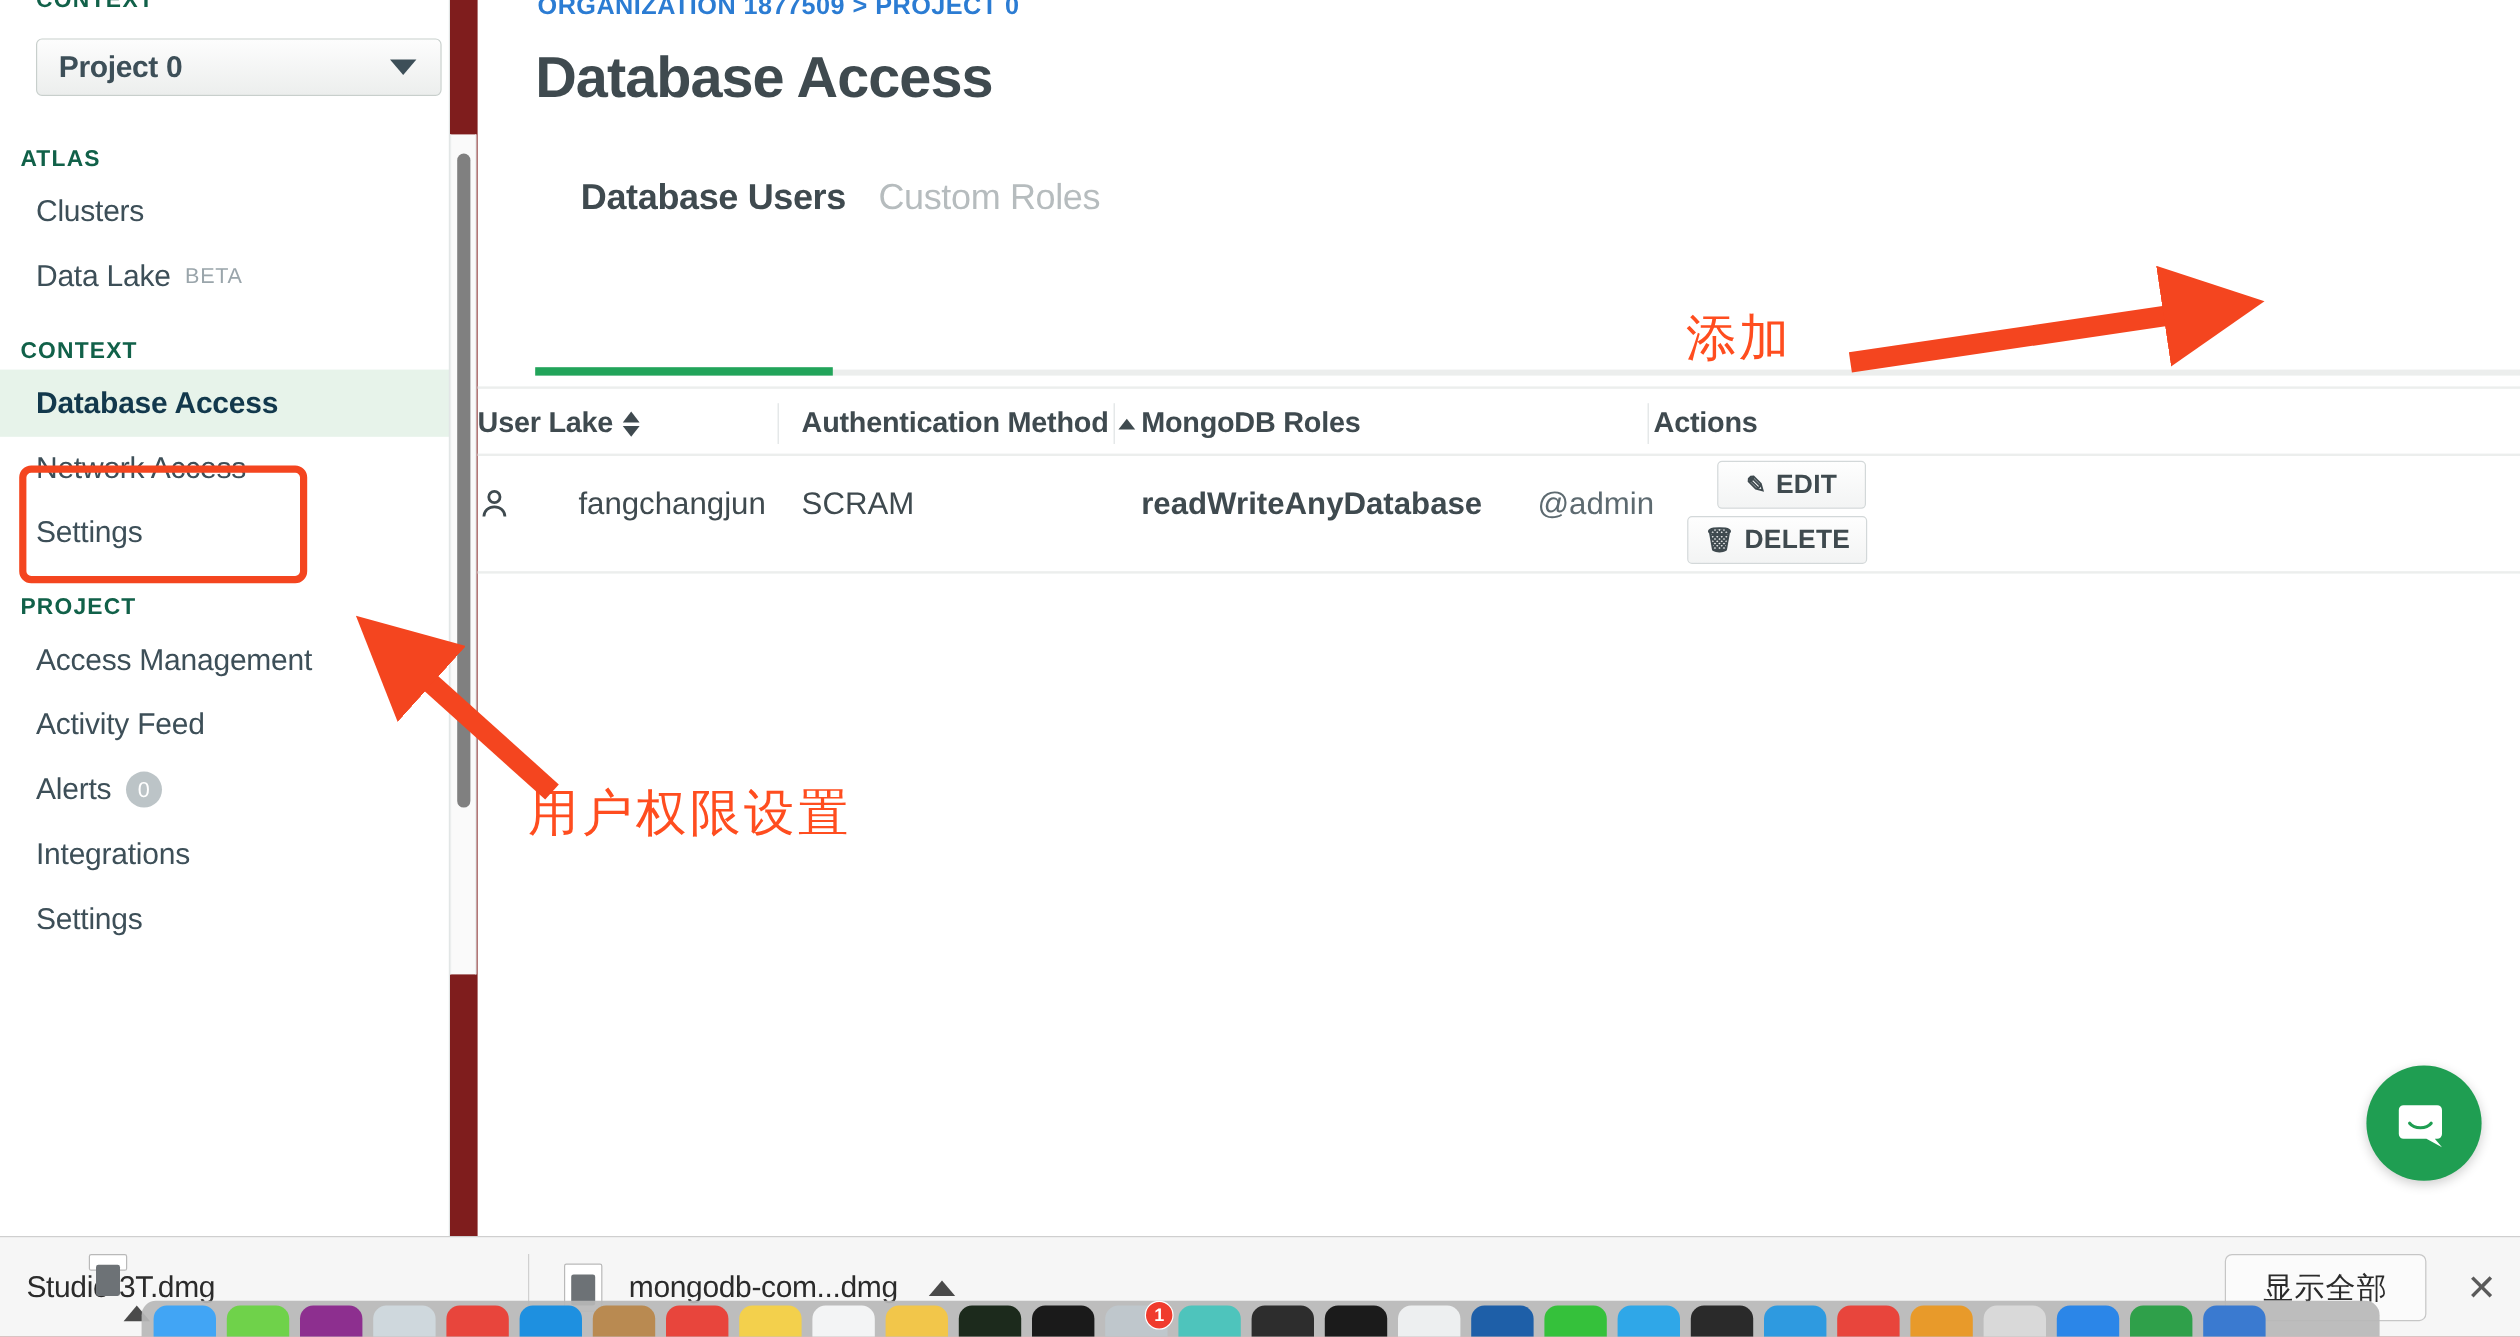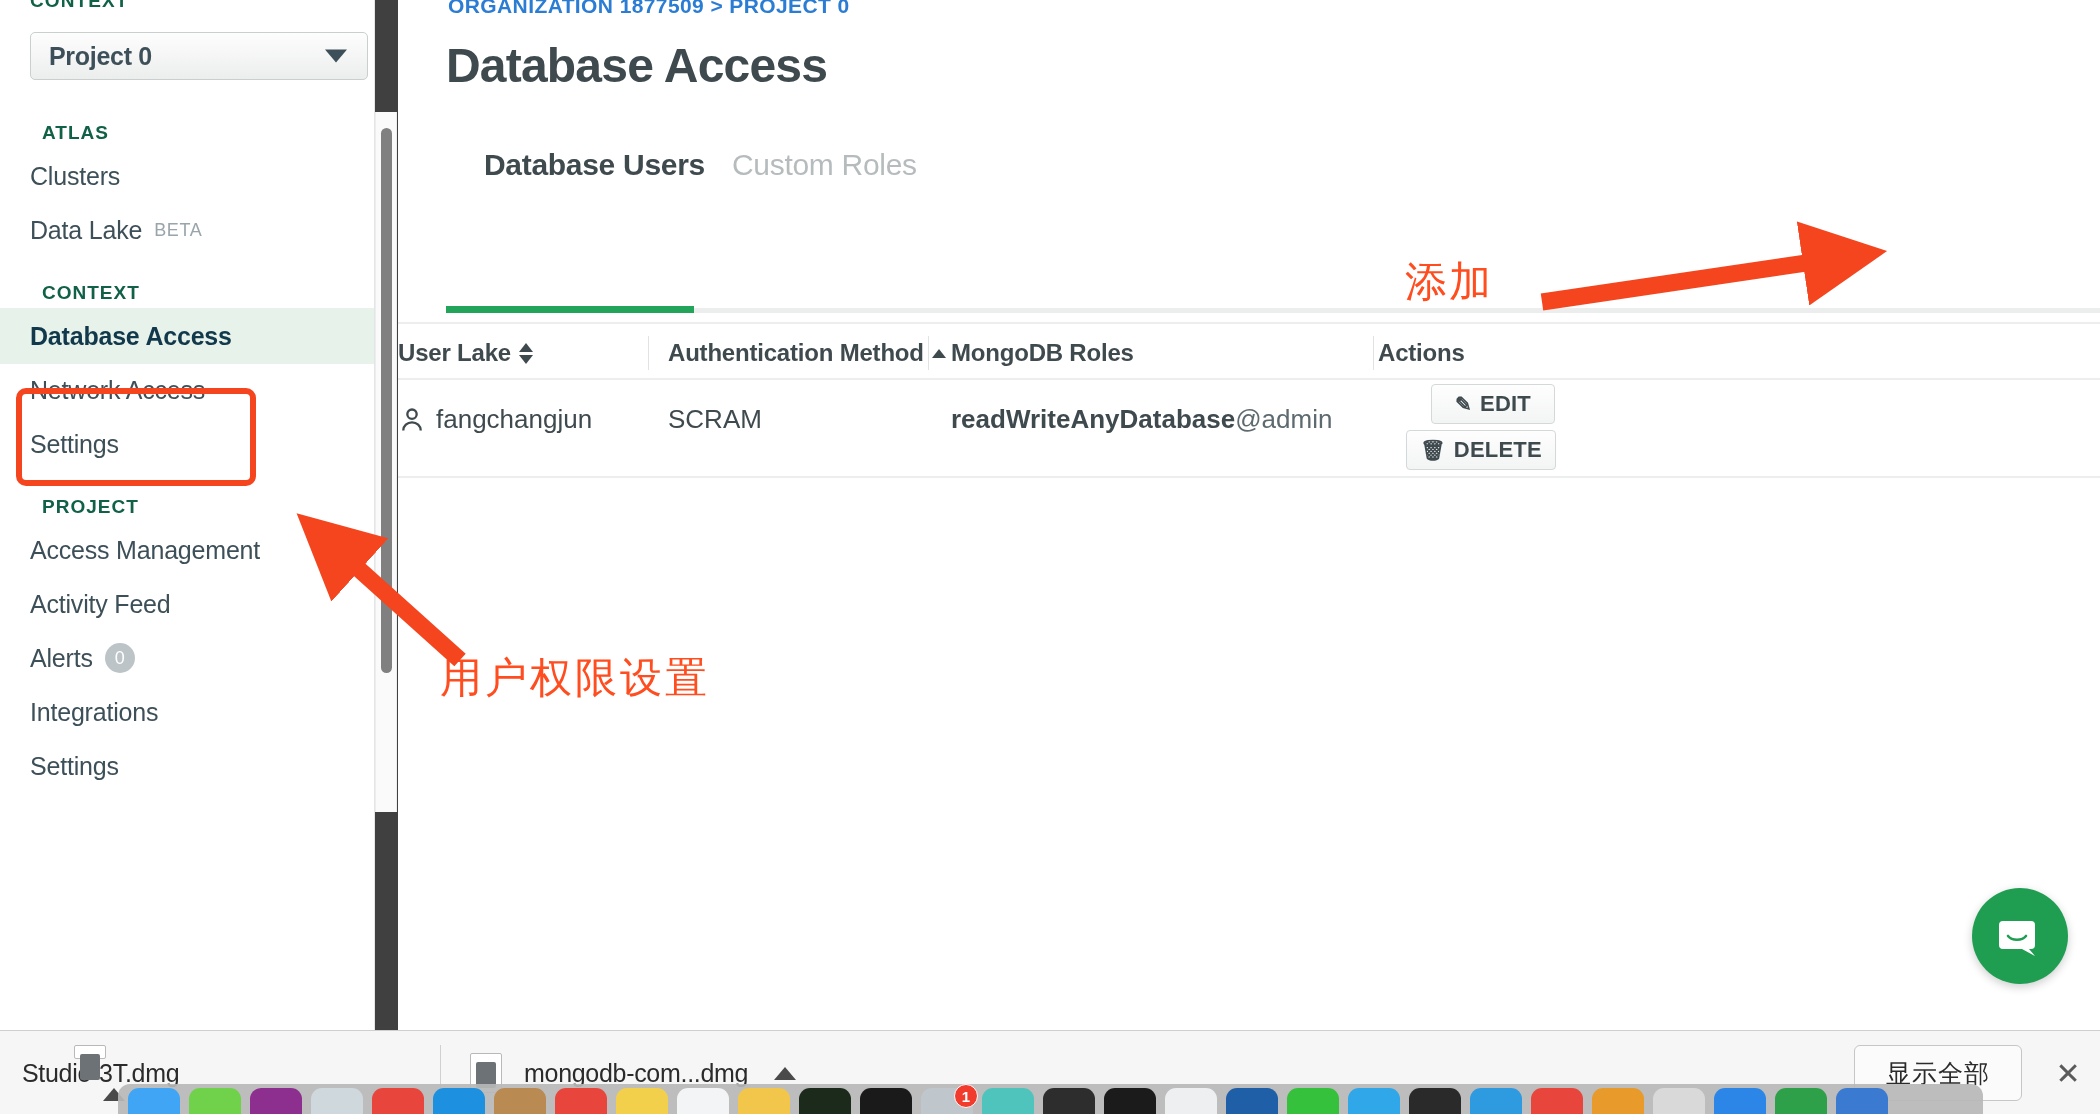--- a/index.html
+++ b/index.html
@@ -2,21 +2,21 @@
 <html><head>
 <meta charset="utf-8">
 <style>
   * { box-sizing: border-box; margin: 0; padding: 0; }
   html, body {
     width: 2100px; height: 1114px;
     overflow: hidden;
     font-family: "Liberation Sans", sans-serif;
     background: #ffffff;
   }
-  #root { position: relative; width: 2100px; height: 1114px; background: #404040; }
+  #root { position: relative; width: 2100px; height: 1114px; background: #7f1d1d; }
 
   
   #sidebar {
     position: absolute; left: 0; top: 0; width: 375px; height: 1030px;
     background: #fff; overflow: hidden;
   }
   .ctx-label {
     position: absolute; left: 30px; top: -10px;
     font-size: 19px; font-weight: bold; letter-spacing: 1.1px;
     color: #116149;
@@ -27,21 +27,21 @@
     border: 1px solid #c8cfcc; border-radius: 5px;
     display: flex; align-items: center; padding: 0 18px;
   }
   #project-select .pname { font-size: 25px; color: #3d4f58; font-weight: bold; letter-spacing: -0.3px; }
   #project-select .caret {
     position: absolute; right: 20px; top: 50%; transform: translateY(-50%);
     width: 0; height: 0; border-left: 11px solid transparent;
     border-right: 11px solid transparent; border-top: 13px solid #3d4f58;
   }
   .nav-section-title {
-    position: absolute; left: 42px; font-size: 19px; font-weight: bold;
+    position: absolute; left: 17px; font-size: 19px; font-weight: bold;
     letter-spacing: 1.0px; color: #116149;
   }
   .nav-item {
     position: absolute; left: 0; width: 447px; height: 56px;
     display: flex; align-items: center; padding-left: 30px;
     font-size: 25px; color: #3d4f58; letter-spacing: -0.2px;
   }
   .nav-item.active { background: #e7f3ea; color: #12384c; font-weight: bold; }
   .beta-tag { font-size: 18px; color: #9aa5ab; margin-left: 12px; letter-spacing: 0.6px; }
   .alert-badge {
@@ -95,21 +95,21 @@
   }
   .th {
     position: absolute; top: 0; height: 58px; display: flex; align-items: center;
     font-size: 24px; font-weight: bold; color: #3f4a4f; letter-spacing: -0.2px;
   }
   .th .sortbox { margin-left: 8px; display: inline-flex; flex-direction: column; line-height: 0; }
   .tri-up { width: 0; height: 0; border-left: 7px solid transparent; border-right: 7px solid transparent; border-bottom: 9px solid #3f4a4f; }
   .tri-dn { width: 0; height: 0; border-left: 7px solid transparent; border-right: 7px solid transparent; border-top: 9px solid #3f4a4f; margin-top: 3px; }
   .vdiv { position: absolute; top: 12px; width: 1px; height: 34px; background: #dfe3e4; }
   #trow { position: relative; height: 98px; border-bottom: 2px solid #eceeed; }
-  .td { position: absolute; display: flex; align-items: center; font-size: 26px; color: #3f4a4f; }
+  .td { position: absolute; display: flex; align-items: center; font-size: 26px; color: #3f4a4f; gap: 46px; }
   .role-strong { font-weight: bold; }
   .role-at { color: #5d6a70; font-weight: normal; }
   .act-btn {
     position: absolute; background: linear-gradient(180deg,#fefefe,#f3f4f4);
     border: 1px solid #d3d8d9; border-radius: 4px;
     display: flex; align-items: center; justify-content: center;
     font-size: 22px; font-weight: bold; color: #3f4a4f; letter-spacing: 0.2px;
   }
   .act-btn .gi { margin-right: 8px; font-size: 20px; }
 

